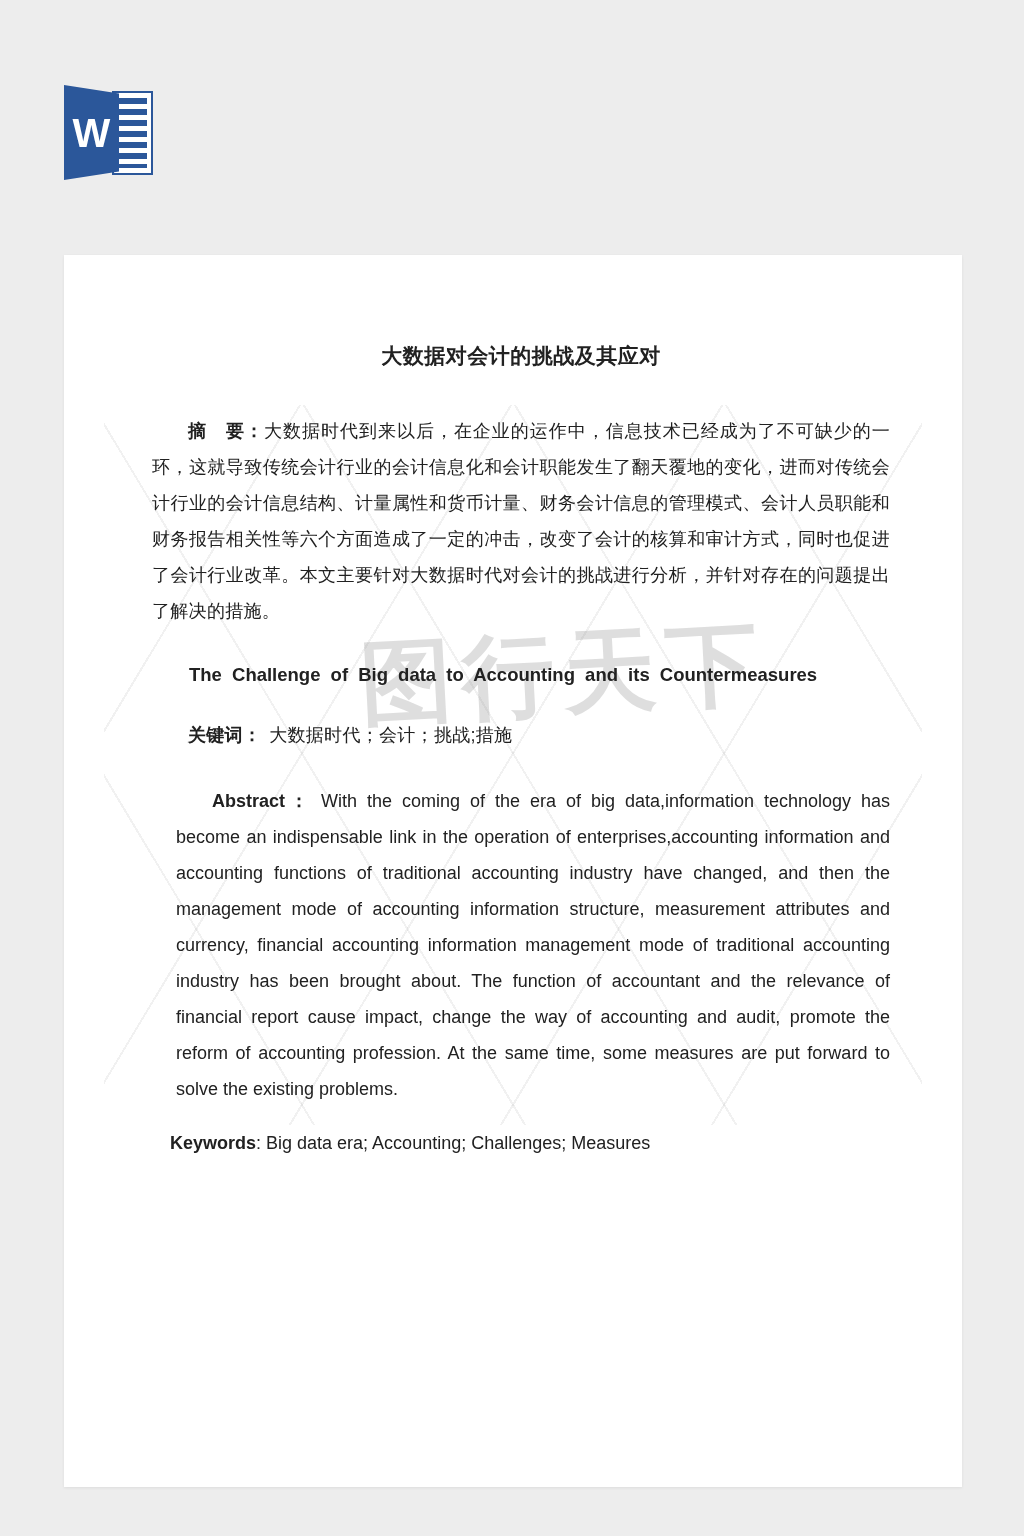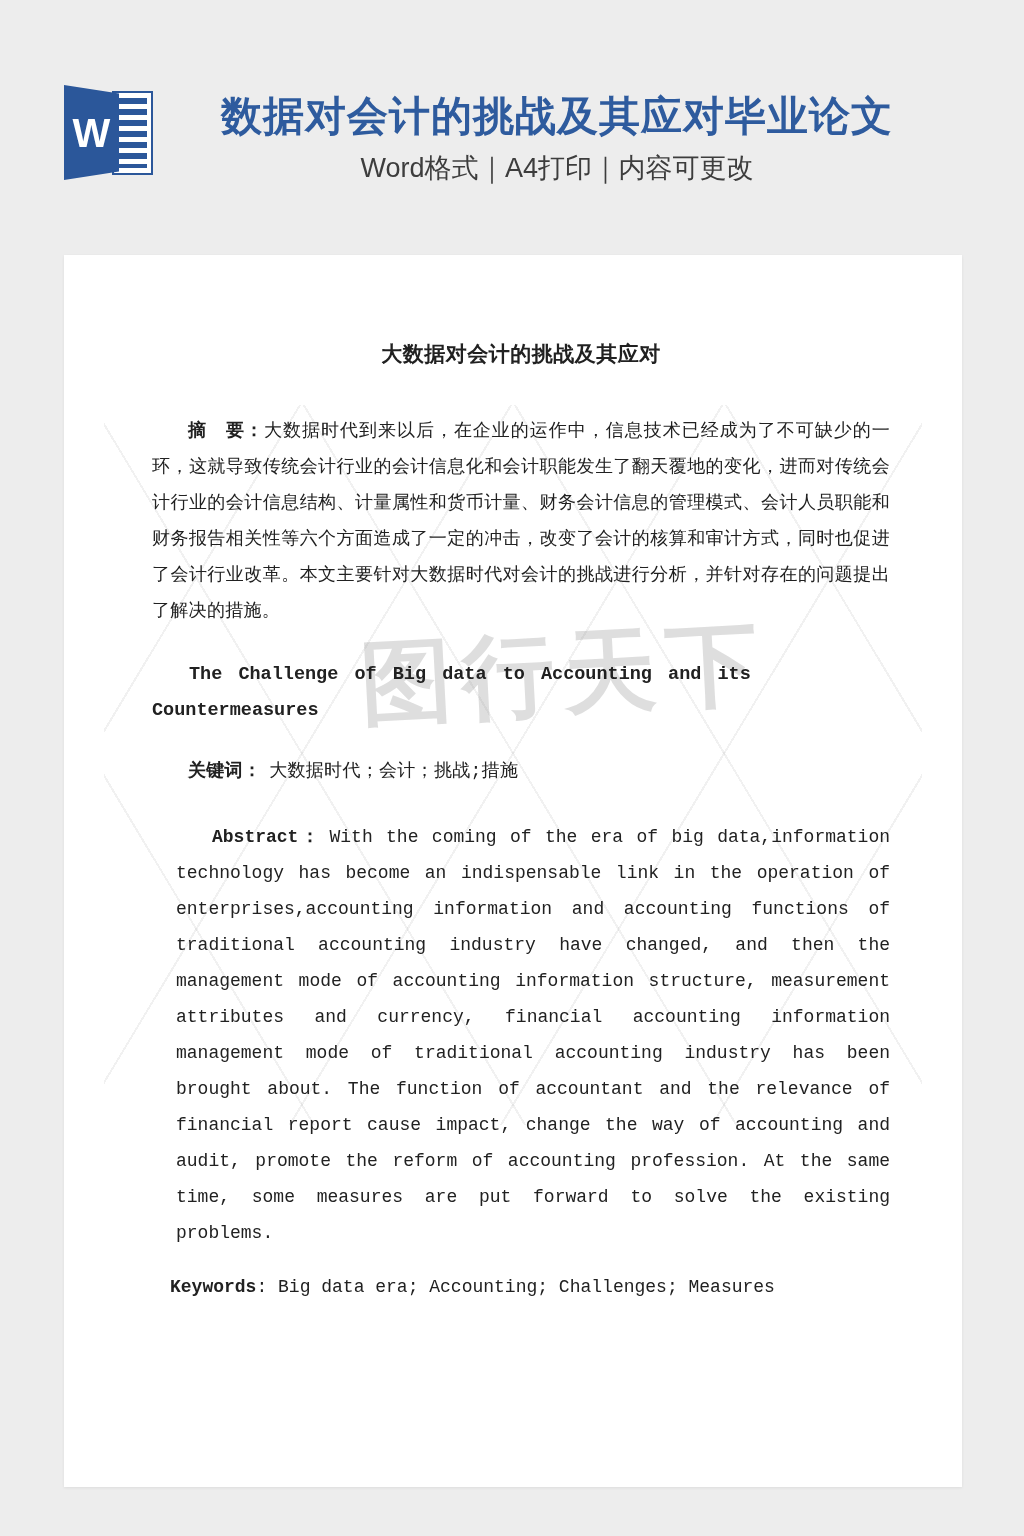--- a/index.html
+++ b/index.html
@@ -14,21 +14,21 @@
   .word-icon{position:absolute;left:64px;top:85px;width:102px;height:95px;}
   .doc-sheet{position:absolute;left:48px;top:6px;width:41px;height:84px;background:#fff;border:2px solid #2b579a;box-sizing:border-box;}
   .doc-sheet-lines{position:absolute;left:4px;right:4px;top:5px;bottom:5px;background:repeating-linear-gradient(to bottom,#2b579a 0 6px,#ffffff 6px 11px);}
   .w-panel{position:absolute;left:0;top:0;width:55px;height:95px;background:#2b579a;clip-path:polygon(0 0,100% 9%,100% 91%,0 100%);display:flex;align-items:center;justify-content:center;}
   .w-letter{color:#ffffff;font-weight:700;font-size:40px;line-height:1;}
   .header-text{position:absolute;left:557px;top:88px;transform:translateX(-50%);text-align:center;white-space:nowrap;}
   .header-title{font-size:41px;line-height:56px;font-weight:700;color:#2e5b9e;letter-spacing:1px;}
   .header-subtitle{font-size:27px;line-height:40px;margin-top:4px;color:#3d3d3d;}
   
   .card{position:absolute;left:64px;top:255px;width:898px;height:1232px;background:#ffffff;box-shadow:0 1px 3px rgba(0,0,0,0.07);}
-  .card-inner{position:relative;height:100%;box-sizing:border-box;padding:88px 72px 12px 88px;font-size:18px;font-family:Liberation Mono, monospace;}
+  .card-inner{position:relative;height:100%;box-sizing:border-box;padding:88px 72px 12px 88px;font-size:18px;}
   .diag-band{position:absolute;left:40px;right:40px;top:150px;height:720px;z-index:0;pointer-events:none;
     background:
       repeating-linear-gradient(59deg,transparent 0 179px,rgba(0,0,0,0.055) 179px 181px),
       repeating-linear-gradient(-59deg,transparent 0 179px,rgba(0,0,0,0.055) 179px 181px);}
   .watermark{position:absolute;left:296px;top:368px;z-index:0;font-size:92px;line-height:1.1;font-weight:700;
     font-family:"DejaVu Serif","Liberation Serif",serif;color:#9a9a9a;opacity:0.32;letter-spacing:10px;
     transform:rotate(-3deg);pointer-events:none;white-space:nowrap;}
   .doc-title{position:relative;z-index:1;text-align:center;font-weight:700;font-size:21px;line-height:26px;letter-spacing:0.5px;}
   .p{position:relative;z-index:1;line-height:36px;text-align:justify;}
   .p-abs-cn{margin-top:44px;text-indent:2em;letter-spacing:0.3px;}
@@ -44,24 +44,20 @@
 
 <div class="header">
   <div class="word-icon">
     <div class="doc-sheet">
       <div class="doc-sheet-lines"></div>
     </div>
     <div class="w-panel">
       <span class="w-letter">W</span>
     </div>
   </div>
-  <div class="header-text">
-    <div class="header-title">数据对会计的挑战及其应对毕业论文</div>
-    <div class="header-subtitle">Word格式｜A4打印｜内容可更改</div>
-  </div>
 </div>
 
 <div class="card">
   <div class="diag-band"></div>
   <div class="watermark">图行天下</div>
   <div class="card-inner">
     <div class="doc-title">大数据对会计的挑战及其应对</div>
 
     <p class="p p-abs-cn"><span class="lbl">摘　要：</span><span>大数据时代到来以后，在企业的运作中，信息技术已经成为了不可缺少的一环，这就导致传统会计行业的会计信息化和会计职能发生了翻天覆地的变化，进而对传统会计行业的会计信息结构、计量属性和货币计量、财务会计信息的管理模式、会计人员职能和财务报告相关性等六个方面造成了一定的冲击，改变了会计的核算和审计方式，同时也促进了会计行业改革。本文主要针对大数据时代对会计的挑战进行分析，并针对存在的问题提出了解决的措施。</span></p>
 

